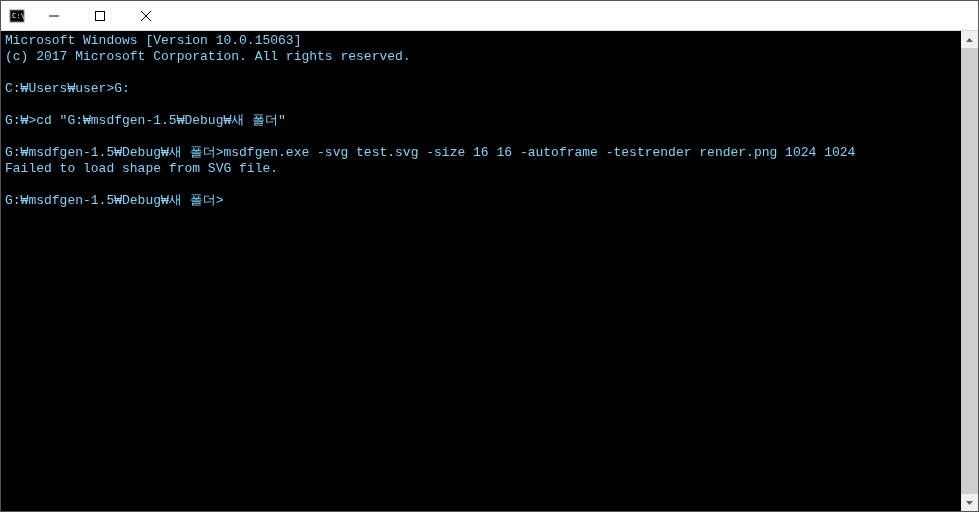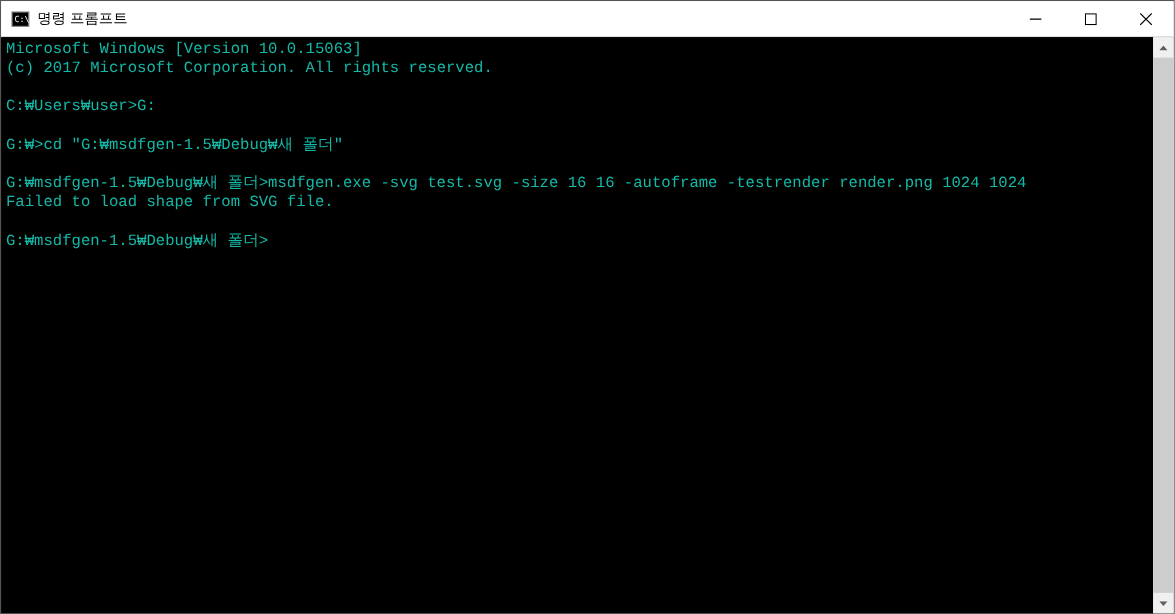--- a/index.html
+++ b/index.html
@@ -57,21 +57,21 @@
   .titlebar-btn svg { display: block; }
   .terminal-wrap {
     flex: 1;
     display: flex;
     background: #000;
     min-height: 0;
   }
   .terminal {
     flex: 1;
     background: #000;
-    color: #14b8a6;
+    color: #7dd3fc;
     font-family: "Consolas", "Courier New", monospace;
     font-size: 13px;
     line-height: 16px;
     padding: 2px 4px;
     white-space: pre;
     overflow: hidden;
   }
   .terminal .line { white-space: pre; }
   .scrollbar {
     width: 17px;
@@ -106,21 +106,20 @@
 <body>
 
 <div class="window">
   <div class="titlebar">
     <div class="titlebar-icon">
       <svg width="16" height="16" viewBox="0 0 16 16">
         <rect x="1" y="2" width="14" height="12" fill="#000" stroke="#888" stroke-width="1"></rect>
         <text x="3" y="10" font-size="7" fill="#fff" font-family="monospace">C:\</text>
       </svg>
     </div>
-    <div class="titlebar-title">명령 프롬프트</div>
     <div class="titlebar-controls">
       <div class="titlebar-btn">
         <svg width="10" height="10" viewBox="0 0 10 10">
             <line x1="0" y1="5" x2="10" y2="5" stroke="#000" stroke-width="1"></line>
           </svg>
       </div>
       <div class="titlebar-btn">
         <svg width="10" height="10" viewBox="0 0 10 10">
             <rect x="0.5" y="0.5" width="9" height="9" fill="none" stroke="#000" stroke-width="1"></rect>
           </svg>

